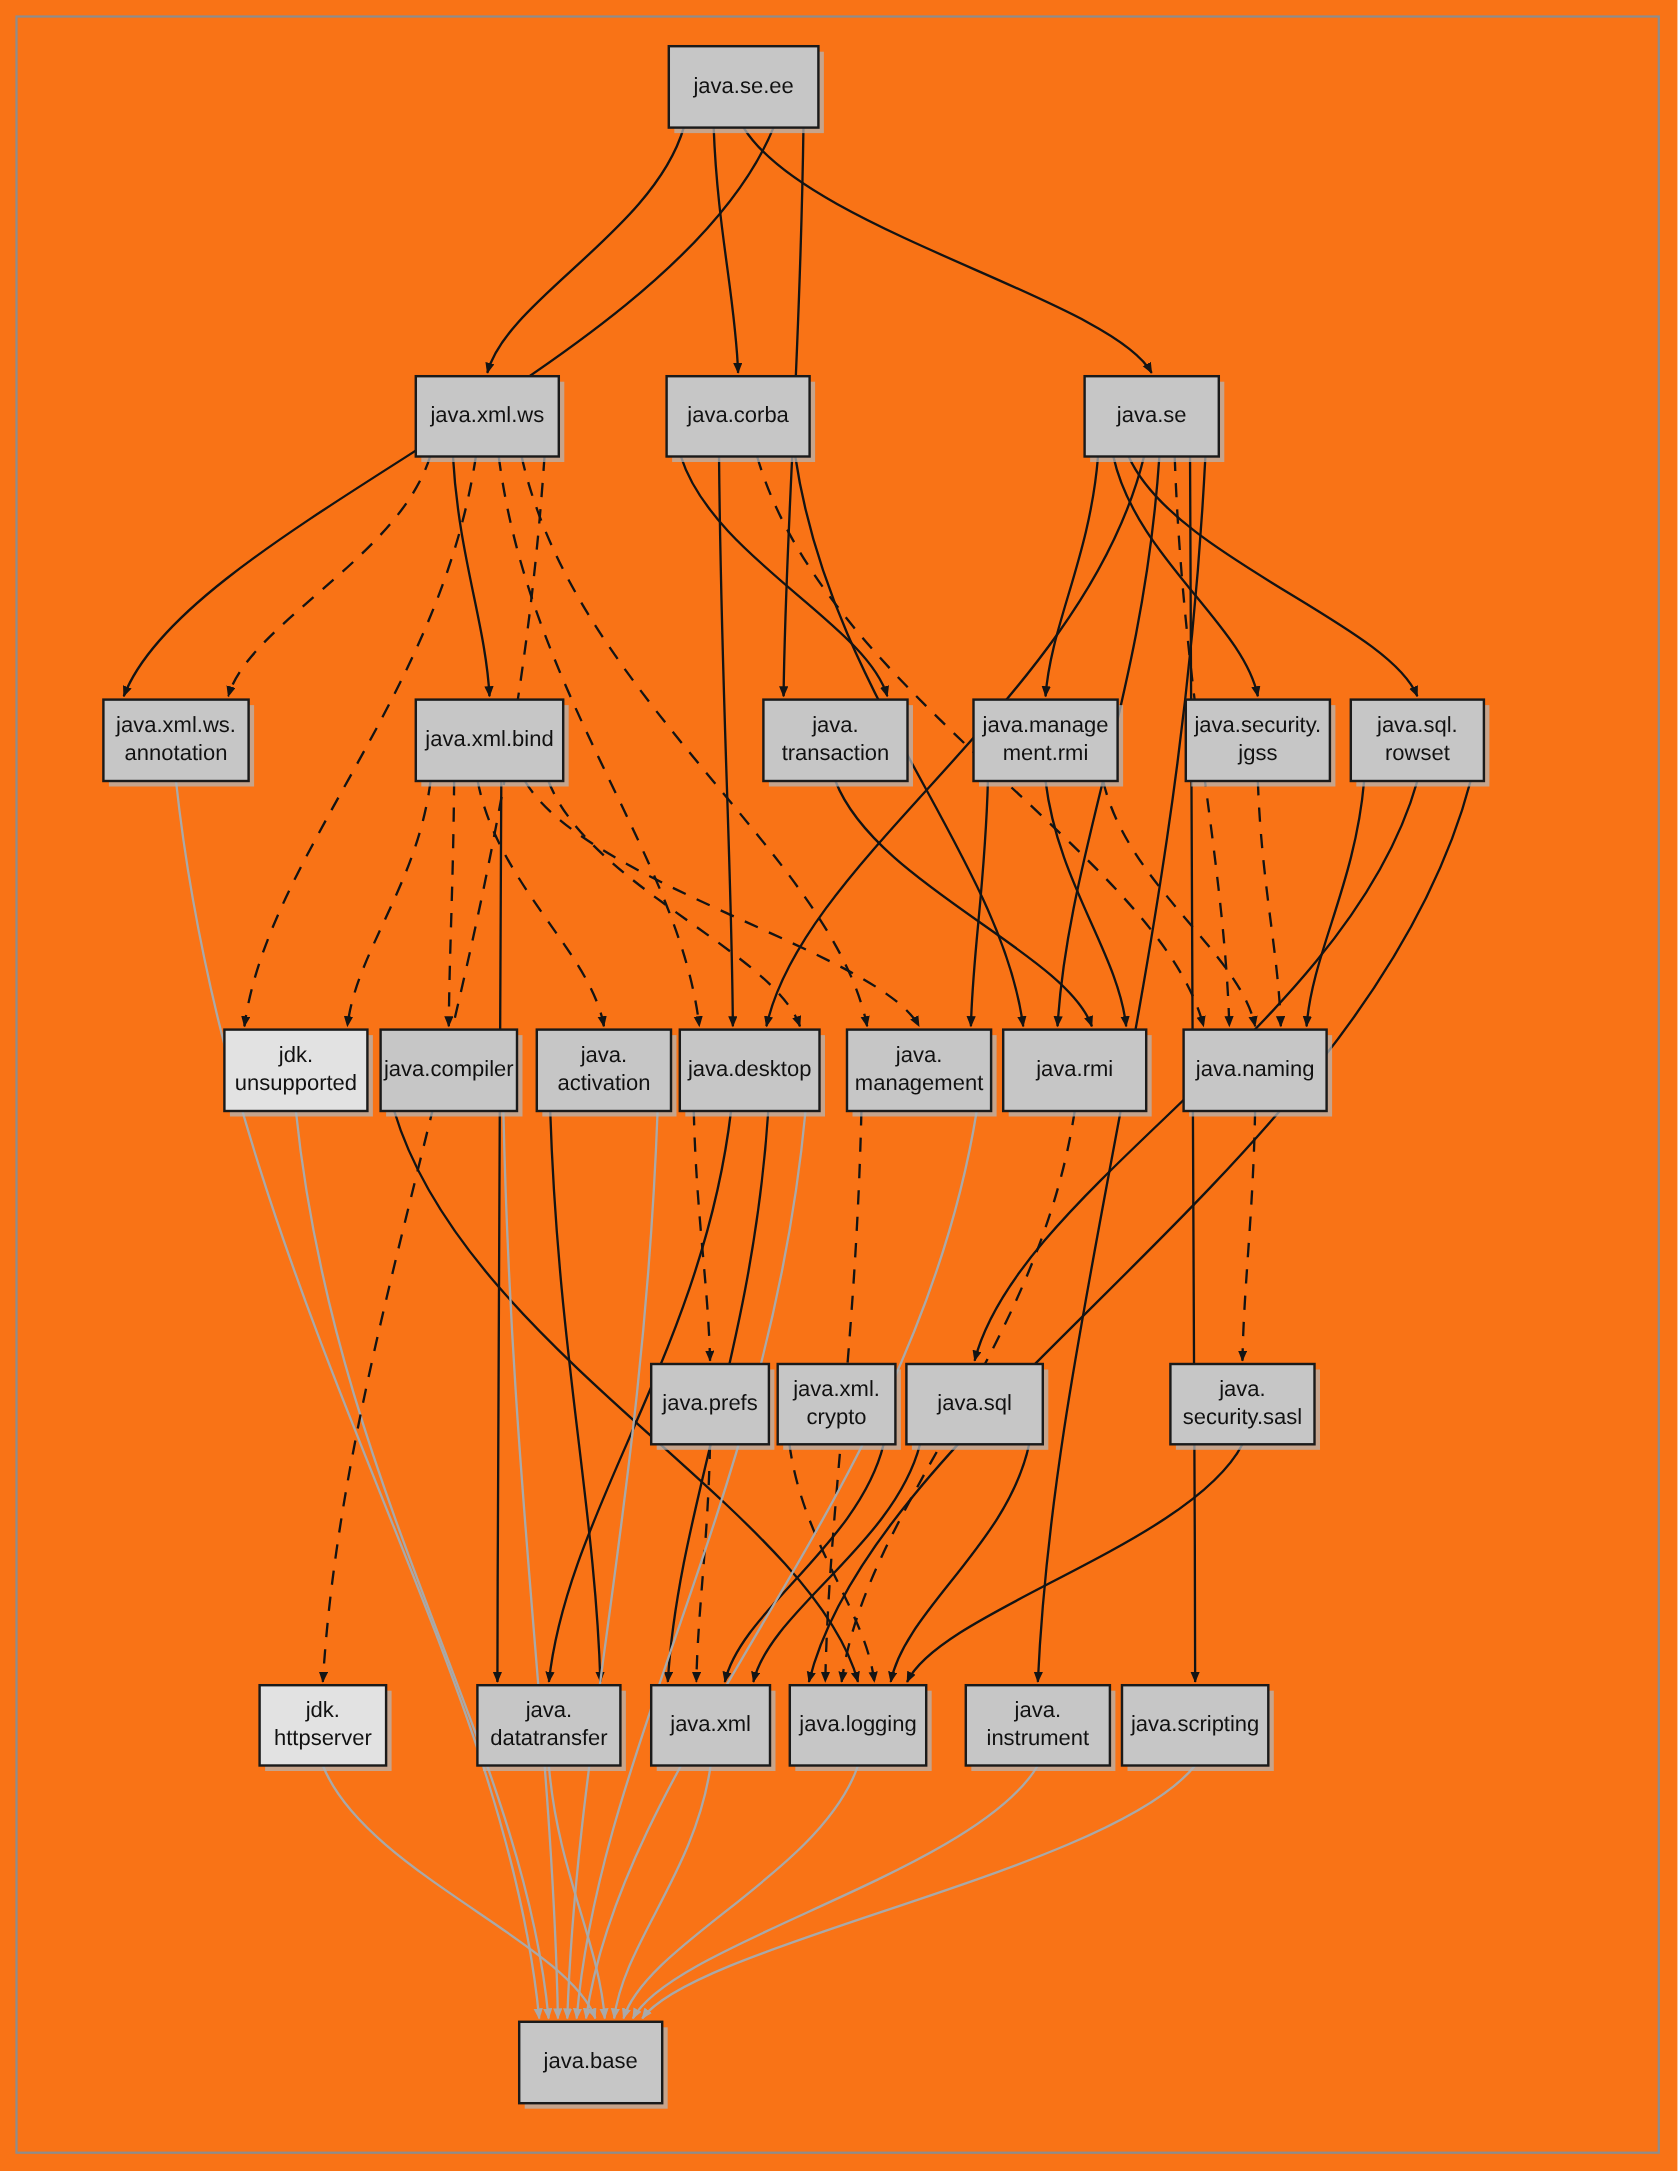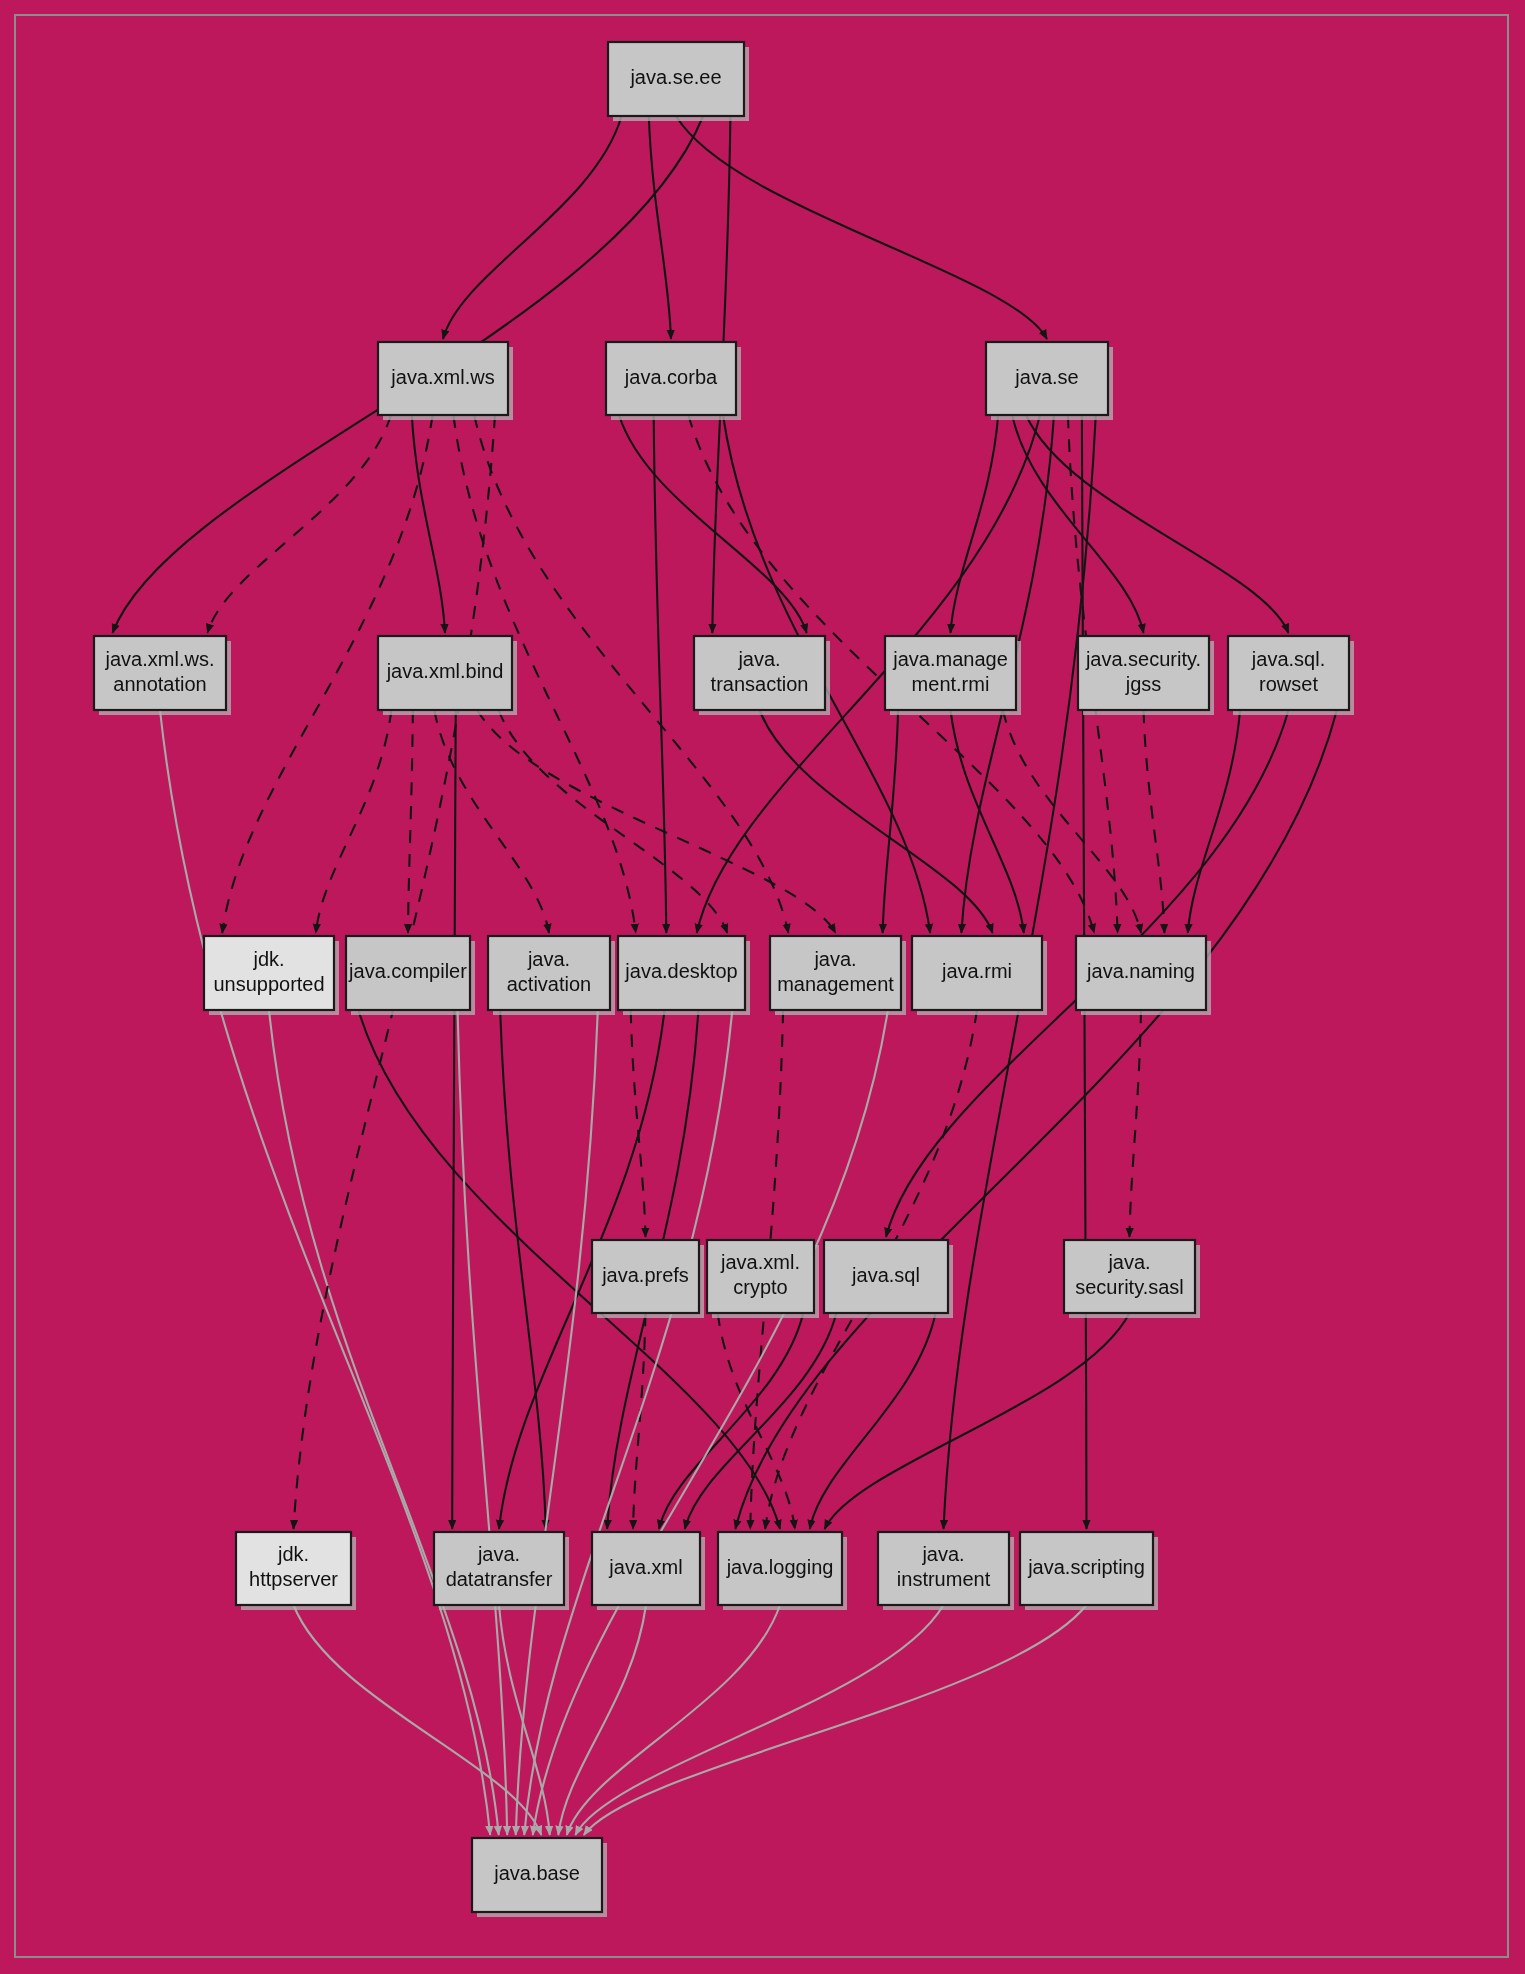--- a/index.html
+++ b/index.html
@@ -4,21 +4,21 @@
 <style>
   html, body {
     margin: 0;
     padding: 0;
     background: #ffffff;
   }
   #page {
     position: relative;
     width: 1525px;
     height: 1974px;
-    background: #be185d;
+    background: #f97316;
     font-family: "Liberation Sans", sans-serif;
     overflow: hidden;
   }
   #frame {
     position: absolute;
     left: 14px;
     top: 14px;
     width: 1495px;
     height: 1944px;
     border: 2px solid #8d8d8d;

